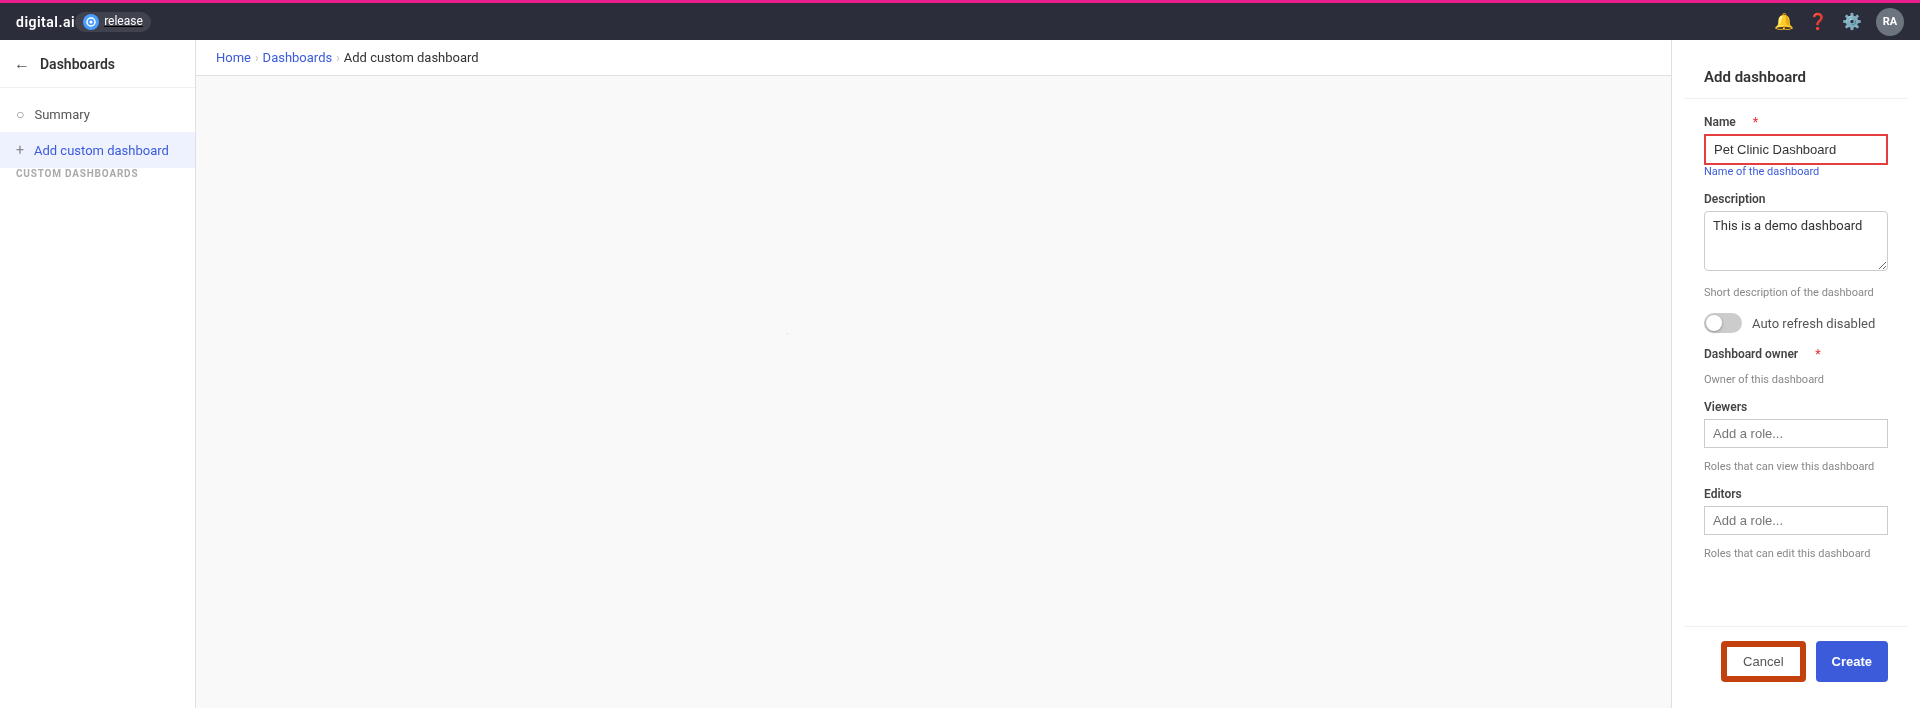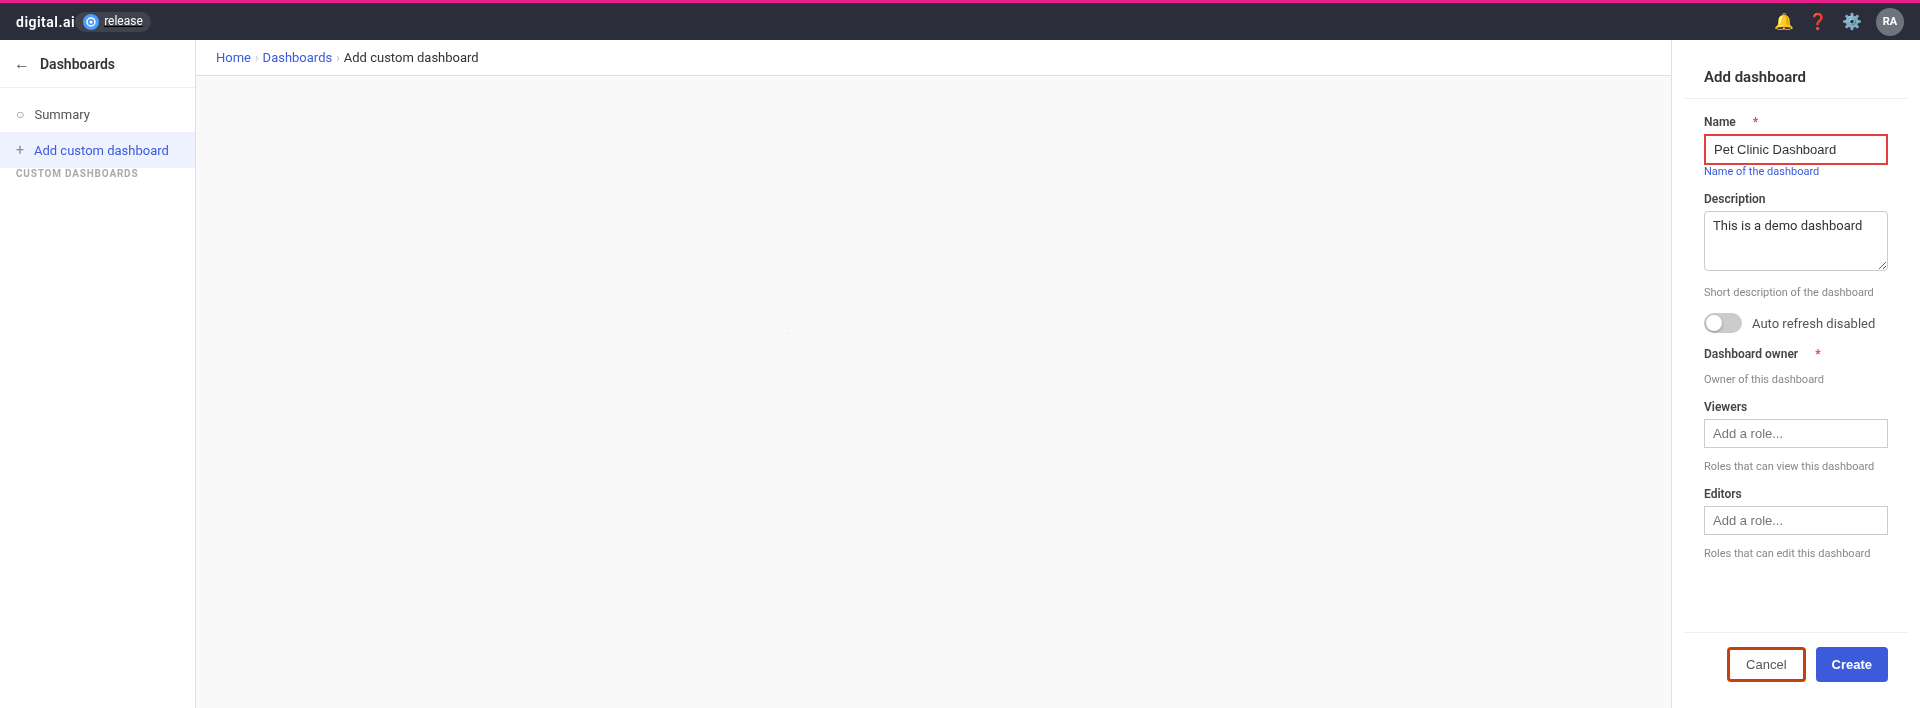--- a/index.html
+++ b/index.html
@@ -248,21 +248,21 @@
     }
     .panel-footer {
       padding: 14px 20px;
       border-top: 1px solid #f0f0f0;
       display: flex;
       justify-content: flex-end;
       gap: 10px;
     }
     .btn-cancel {
       padding: 7px 16px;
-      border: 3px solid #c2410c;
+      border: 6px solid #c2410c;
       border-radius: 4px;
       background: white;
       color: #555;
       font-size: 13px;
       cursor: pointer;
     }
     .btn-create {
       padding: 7px 16px;
       border: none;
       border-radius: 4px;

